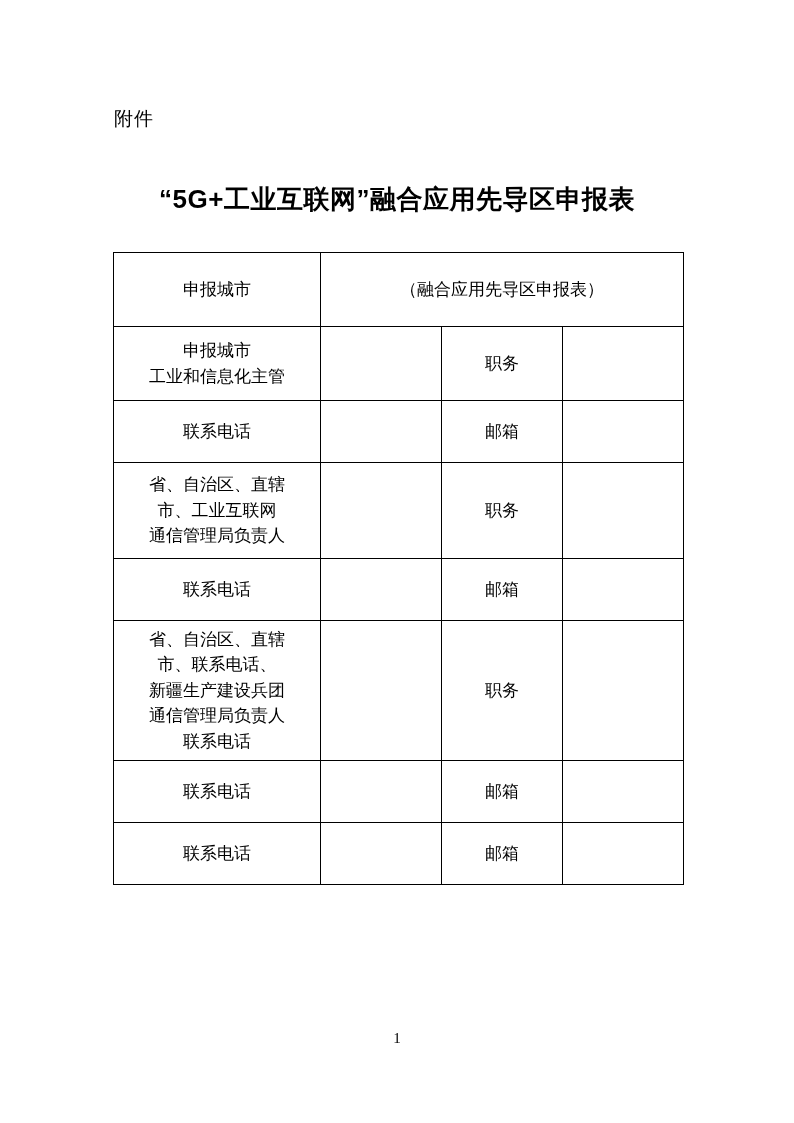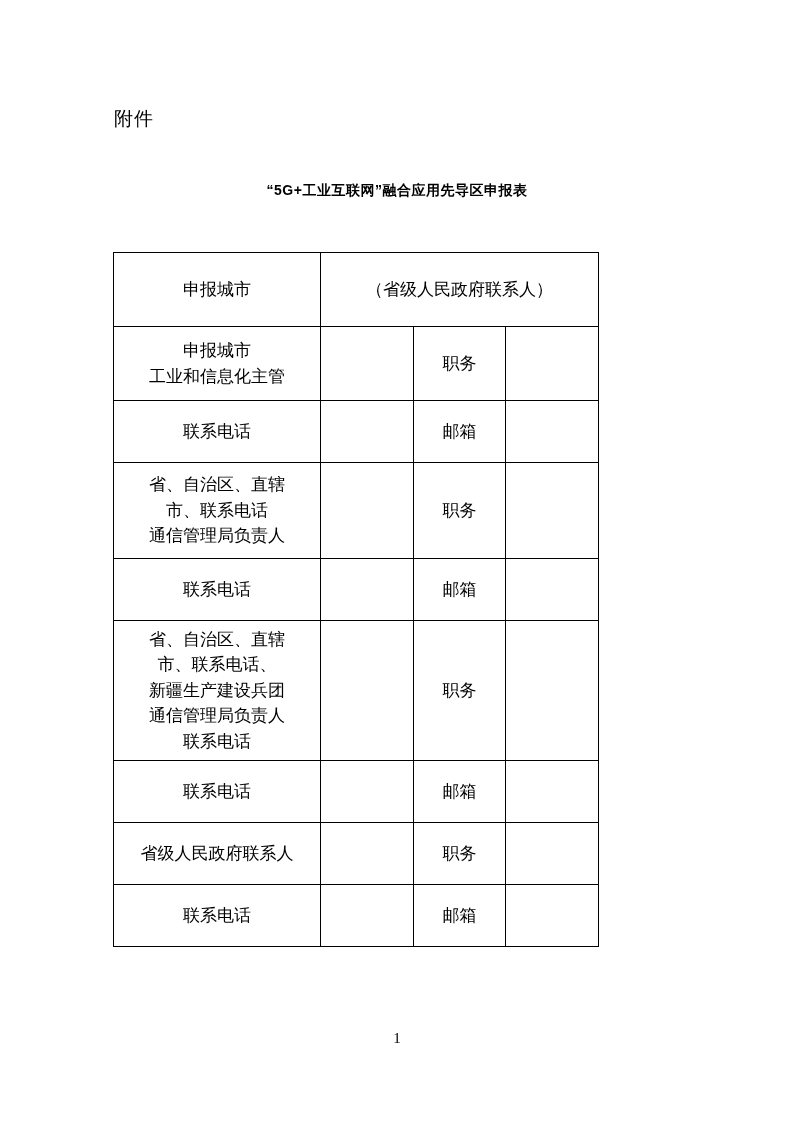--- a/index.html
+++ b/index.html
@@ -29,30 +29,30 @@
     font-size: 19px;
     font-family: "Liberation Sans", "DejaVu Sans", sans-serif;
     letter-spacing: 1px;
   }
   .doc-title {
     position: absolute;
     left: 0;
     right: 0;
     top: 182px;
     text-align: center;
-    font-size: 14px;
+    font-size: 26px;
     font-weight: bold;
     font-family: "Liberation Sans", "DejaVu Sans", sans-serif;
     letter-spacing: 0.5px;
   }
   table.form-table {
     position: absolute;
     left: 113px;
     top: 252px;
-    width: 486px;
+    width: 571px;
     border-collapse: collapse;
     table-layout: fixed;
   }
   table.form-table td {
     border: 1px solid #000000;
     padding: 0;
     vertical-align: middle;
     text-align: center;
     font-size: 17px;
     line-height: 1.5;
@@ -103,21 +103,21 @@
 <div class="page">
 
   <div class="attachment-label">附件</div>
 
   <div class="doc-title">“5G+工业互联网”融合应用先导区申报表</div>
 
   <table class="form-table">
     <tbody>
       <tr class="h-row-1">
         <td class="label-cell">申报城市</td>
-        <td class="input-cell-wide" colspan="3">（省级人民政府联系人）</td>
+        <td class="input-cell-wide" colspan="3">（融合应用先导区申报表）</td>
       </tr>
 
       <tr class="h-row-2">
         <td class="label-cell">
           <div class="cell-lines">
             <span>申报城市</span>
             <span>工业和信息化主管</span>
           </div>
         </td>
         <td class="input-cell"></td>
@@ -129,21 +129,21 @@
         <td class="label-cell">联系电话</td>
         <td class="input-cell"></td>
         <td class="sub-label">邮箱</td>
         <td class="value-cell"></td>
       </tr>
 
       <tr class="h-row-4">
         <td class="label-cell">
           <div class="cell-lines">
             <span>省、自治区、直辖</span>
-            <span>市、联系电话</span>
+            <span>市、工业互联网</span>
             <span>通信管理局负责人</span>
           </div>
         </td>
         <td class="input-cell"></td>
         <td class="sub-label">职务</td>
         <td class="value-cell"></td>
       </tr>
 
       <tr class="h-row-5">
         <td class="label-cell">联系电话</td>
@@ -167,26 +167,20 @@
         <td class="value-cell"></td>
       </tr>
 
       <tr class="h-row-7">
         <td class="label-cell">联系电话</td>
         <td class="input-cell"></td>
         <td class="sub-label">邮箱</td>
         <td class="value-cell"></td>
       </tr>
 
-      <tr class="h-row-8">
-        <td class="label-cell">省级人民政府联系人</td>
-        <td class="input-cell"></td>
-        <td class="sub-label">职务</td>
-        <td class="value-cell"></td>
-      </tr>
 
       <tr class="h-row-9">
         <td class="label-cell">联系电话</td>
         <td class="input-cell"></td>
         <td class="sub-label">邮箱</td>
         <td class="value-cell"></td>
       </tr>
     </tbody>
   </table>
 

